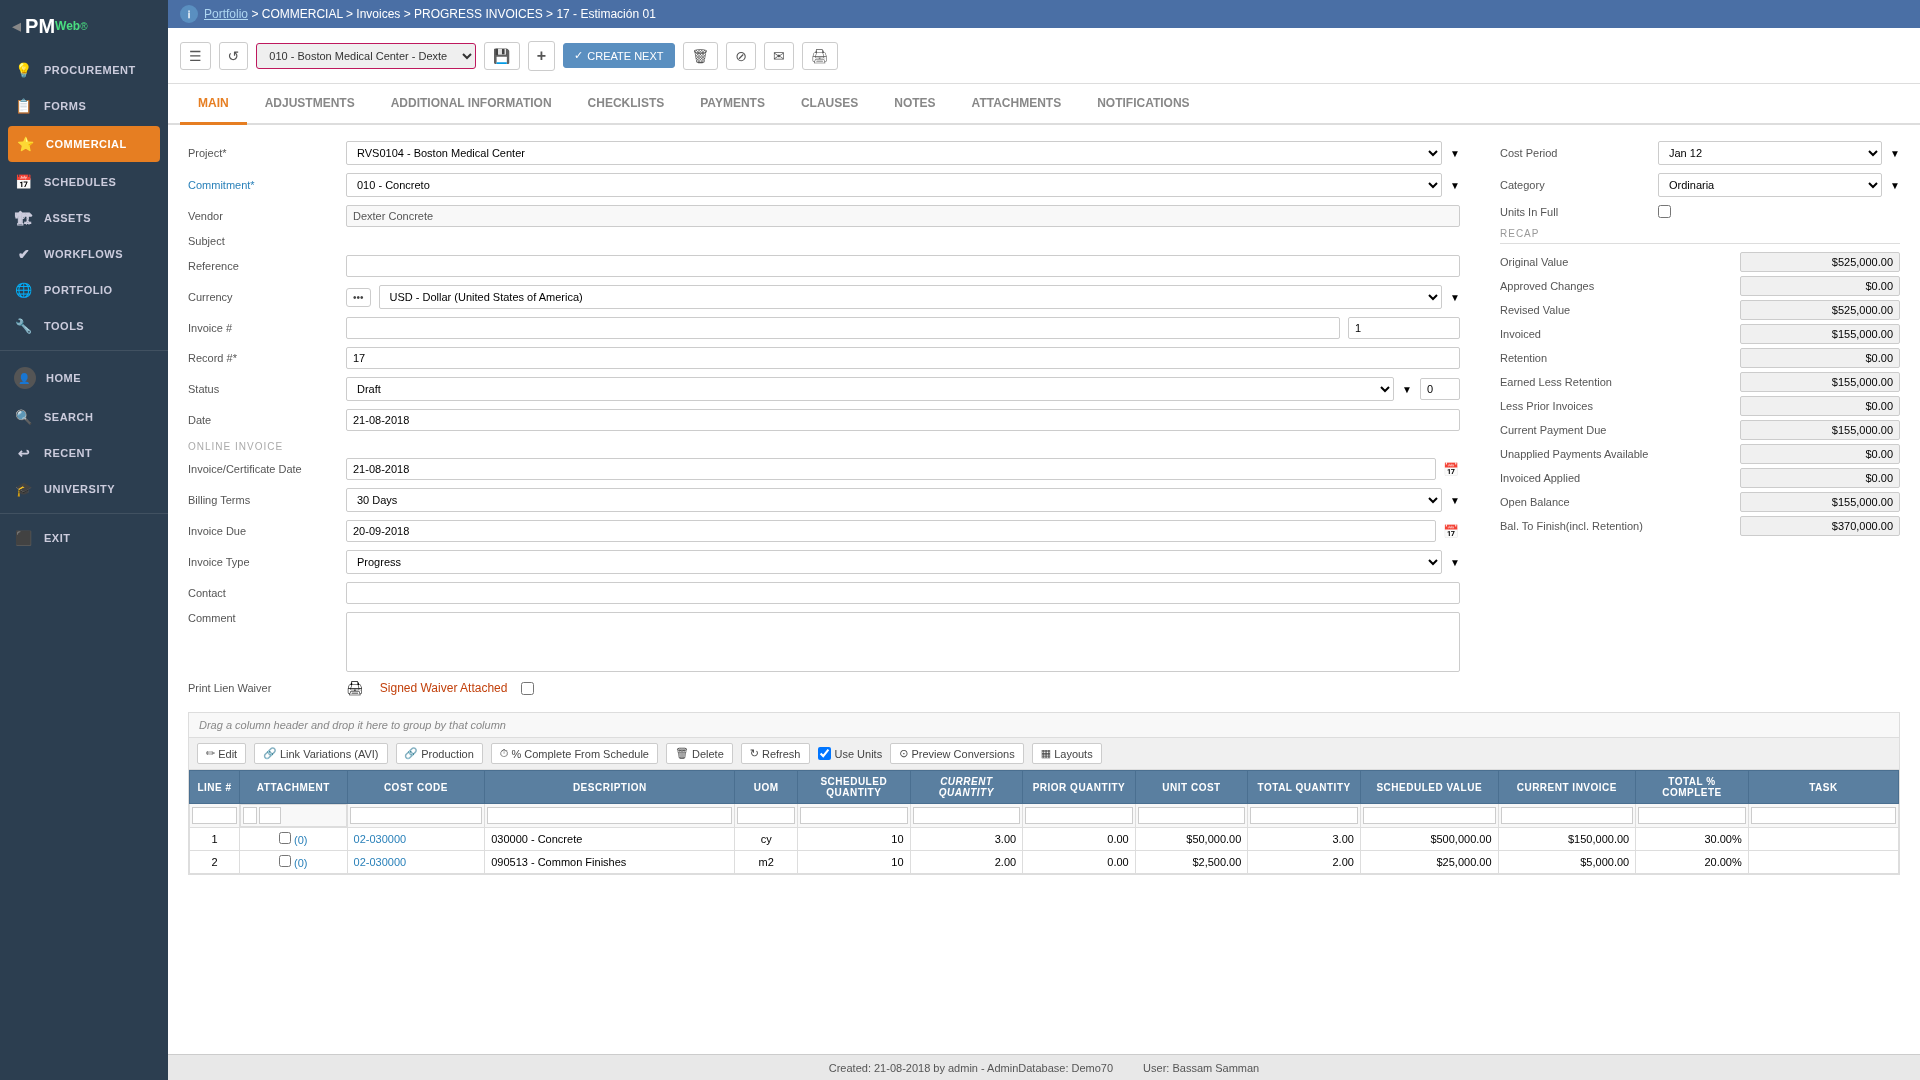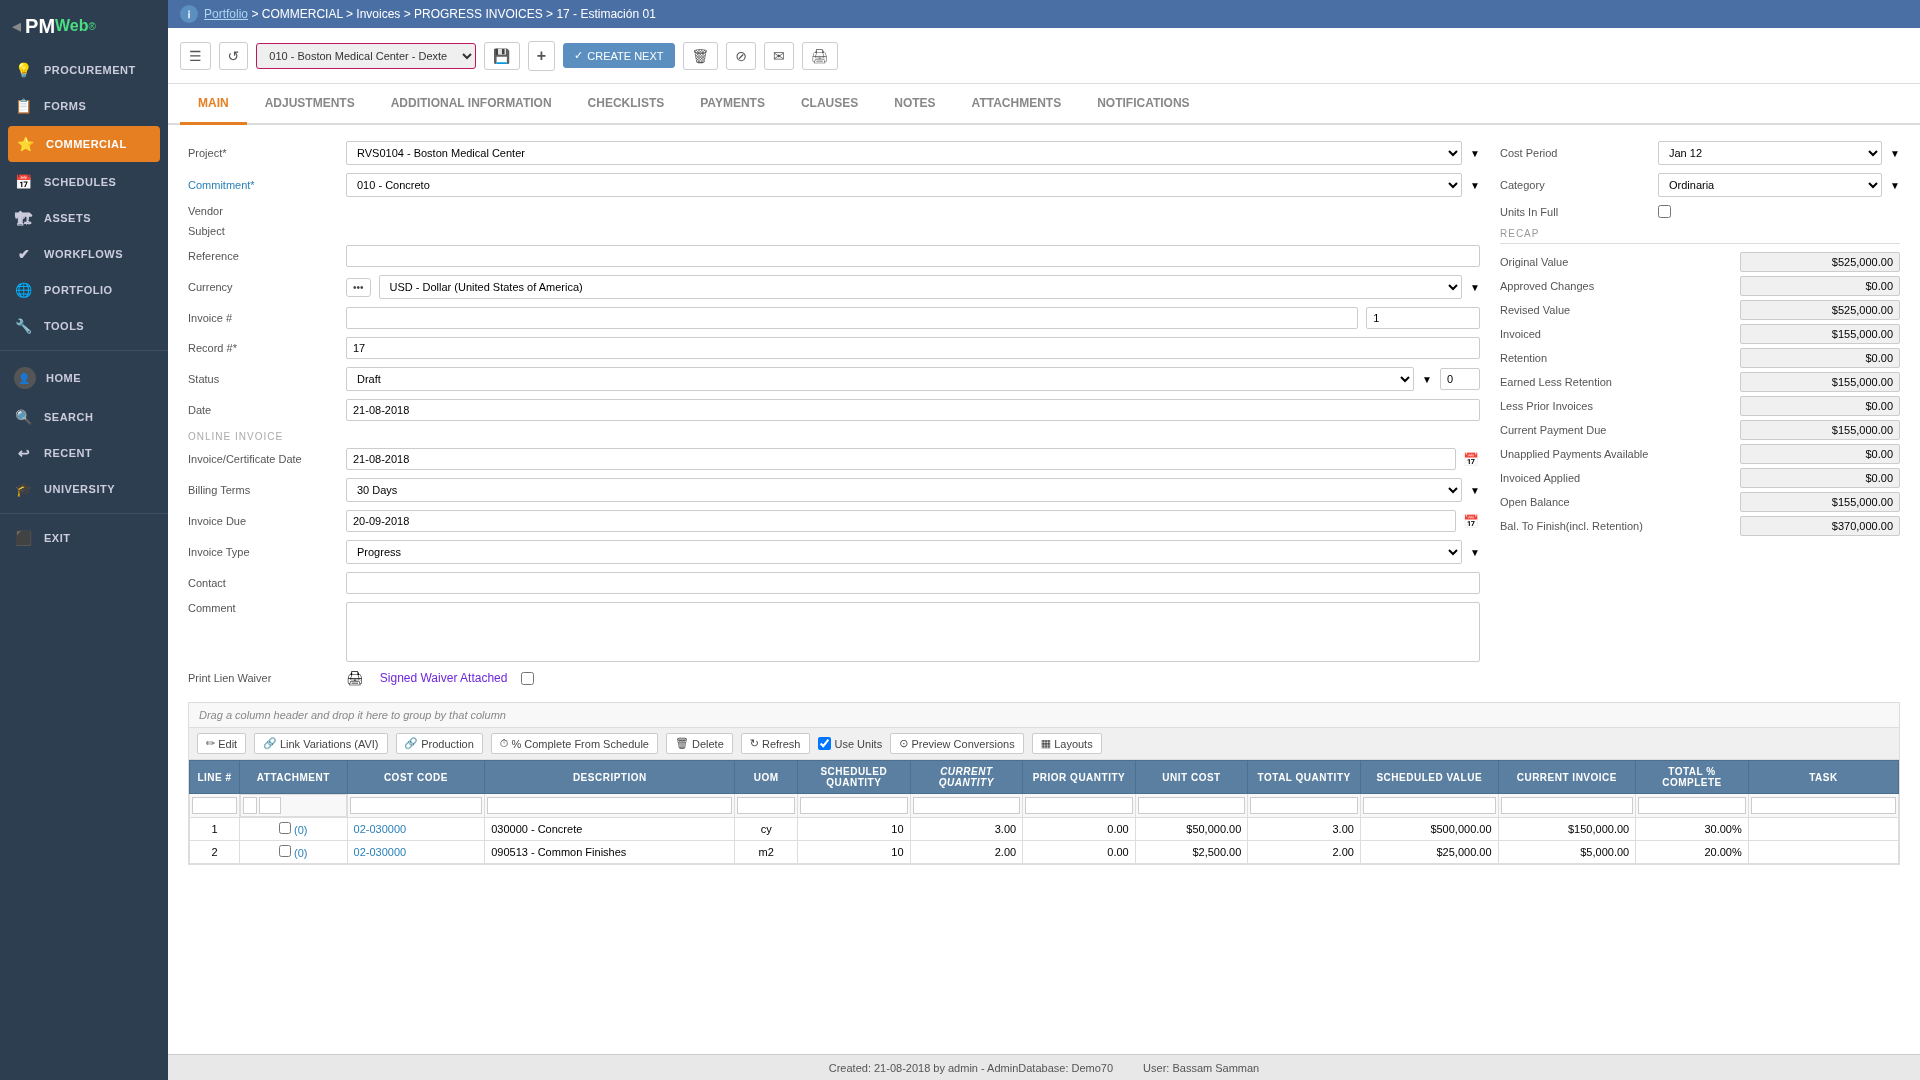--- a/index.html
+++ b/index.html
@@ -66,21 +66,21 @@
       color: #888; border-bottom: 3px solid transparent; margin-bottom: -2px;
     }
     .tab.active { color: #e67e22; border-bottom-color: #e67e22; }
 
     
     .content {
       background: white; flex: 1; overflow-y: auto; padding: 16px 20px;
     }
 
     
-    .form-section { display: flex; gap: 20px; }
+    .form-section { display: flex; gap: 40px; }
     .form-col { flex: 1; }
     .form-row { display: flex; align-items: center; margin-bottom: 8px; gap: 8px; }
     .form-label { width: 150px; color: #555; font-size: 11px; flex-shrink: 0; }
     .form-label a { color: #2980b9; text-decoration: none; cursor: pointer; }
     .form-input {
       flex: 1; padding: 4px 6px; border: 1px solid #ccc; border-radius: 2px;
       font-size: 11px; background: white;
     }
     .form-input[readonly] { background: #f8f8f8; color: #555; }
     .form-select {
@@ -139,21 +139,21 @@
       height: 26px; align-items: center;
     }
   </style>
 </head>
 <body>
 
 <div class="sidebar">
   <div class="sidebar-logo">
     <span style="color:#888; font-size:18px; margin-right:4px;">◂</span>
     <span style="color:white; font-size:20px; font-weight:bold;">PM</span>
-      <span style="color:#4ade80; font-size:16px; font-weight:bold;">Web</span>
+      <span style="color:#4ade80; font-size:12px; font-weight:bold;">Web</span>
       <span style="color:#4ade80; font-size:10px;">®</span>
   </div>
 
   <div class="sidebar-item">
     <span class="icon">💡</span>
     <span>PROCUREMENT</span>
   </div>
   <div class="sidebar-item">
     <span class="icon">📋</span>
     <span>FORMS</span>
@@ -266,20 +266,21 @@
         </div>
         <div class="form-row">
           <span class="form-label"><a>Commitment*</a></span>
           <select class="form-select">
             <option>010 - Concreto</option>
           </select>
           <span style="font-size:10px;">▼</span>
         </div>
         <div class="form-row">
           <span class="form-label">Vendor</span>
+          <input class="form-input" type="text" readonly="" value="Dexter Concrete" style="">
         </div>
         <div class="form-row">
           <span class="form-label">Subject</span>
         </div>
         <div class="form-row">
           <span class="form-label">Reference</span>
           <input class="form-input" type="text" style="">
         </div>
         <div class="form-row">
           <span class="form-label">Currency</span>
@@ -341,21 +342,21 @@
           <span class="form-label">Contact</span>
           <input class="form-input" type="text" style="">
         </div>
         <div class="form-row" style="align-items:flex-start;">
           <span class="form-label">Comment</span>
           <textarea class="form-input" style="height: 60px; resize: none; flex: 1 1 0%;"></textarea>
         </div>
         <div class="form-row">
           <span class="form-label">Print Lien Waiver</span>
           <span style="cursor:pointer; font-size:14px; margin-right:8px;">🖨</span>
-          <span style="margin-right:6px; color:#6d28d9;">Signed Waiver Attached</span>
+          <span style="margin-right:6px; color:#c2410c;">Signed Waiver Attached</span>
           <input type="checkbox" style="">
         </div>
       </div>
 
       <div class="form-col" style="max-width:400px;">
         <div class="form-row">
           <span class="form-label">Cost Period</span>
           <select class="form-select">
             <option>Jan 12</option>
           </select>

